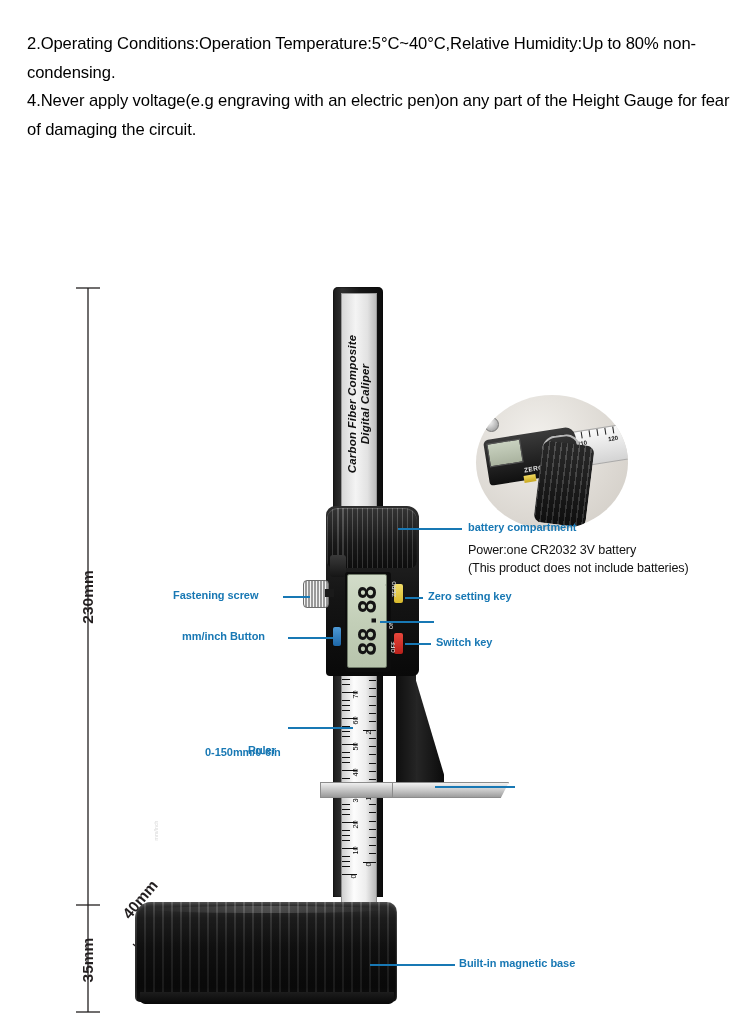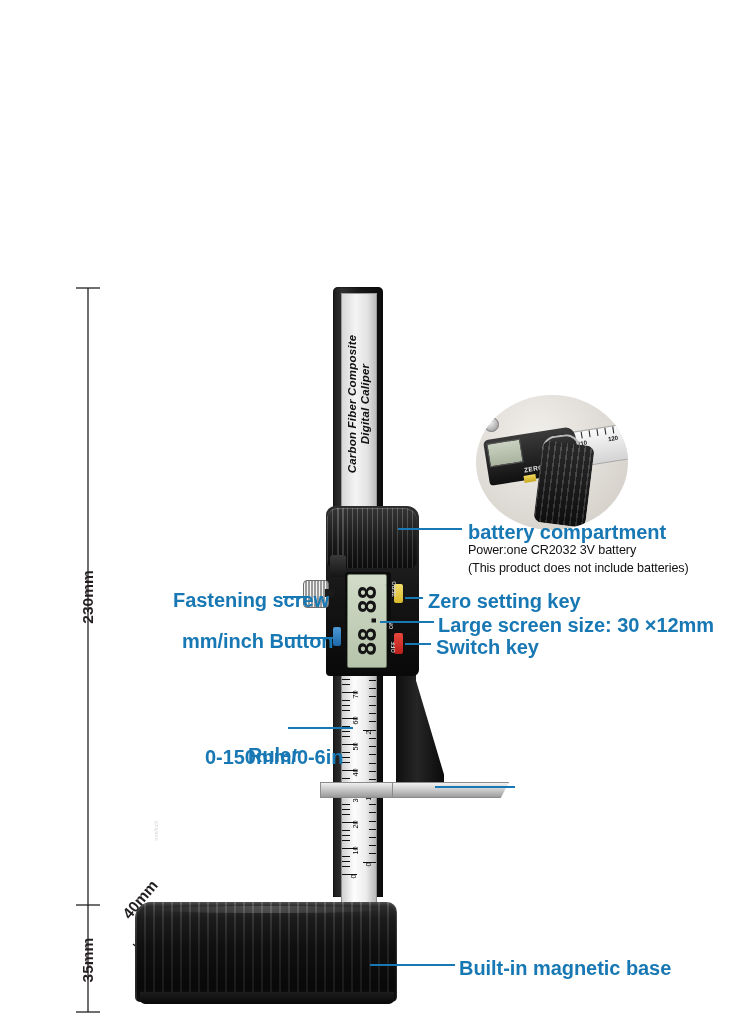--- a/index.html
+++ b/index.html
@@ -247,35 +247,37 @@
   .ins-rule{
     position:absolute;left:92px;top:32px;width:70px;height:34px;
     background:linear-gradient(180deg,#fafafa,#d4d4d4);
     transform:rotate(-9deg);overflow:hidden;border:1px solid #aaa;
   }
   .ins-rule .t{position:absolute;top:0;width:1px;height:7px;background:#222;}
   .ins-rule .tn{position:absolute;top:9px;font-size:6px;color:#111;font-weight:700;}
 
   
   .callout{
-    position:absolute;font-size:20px;font-weight:700;color:#1878b4;
+    position:absolute;font-size:11px;font-weight:700;color:#1878b4;
     white-space:nowrap;letter-spacing:-.05px;
   }
   .sub{
     position:absolute;font-size:12.6px;font-weight:400;color:#111;
     white-space:nowrap;letter-spacing:-.1px;
   }
   .lead{position:absolute;height:2px;background:#1878b4;}
 </style>
 </head>
 <body>
 
 <div class="stage">
 
   <div id="maint">
+    <p>2.Operating Conditions:Operation Temperature:5°C~40°C,Relative Humidity:Up to 80% non-condensing.</p>
+    <p>4.Never apply voltage(e.g engraving with an electric pen)on any part of the Height Gauge for fear of damaging the circuit.</p>
   </div>
 
   <svg class="dimwrap" width="750" height="1027">
 
     <line x1="88" y1="288" x2="88" y2="1012" stroke="#231f20" stroke-width="1.3"></line>
 
     <line x1="76" y1="288" x2="100" y2="288" stroke="#231f20" stroke-width="1.3"></line>
 
     <line x1="76" y1="905" x2="100" y2="905" stroke="#231f20" stroke-width="1.3"></line>
 
@@ -456,21 +458,20 @@
   <div class="lead" style="left:288px;top:637px;width:45px;"></div>
   <div class="lead" style="left:288px;top:727px;width:65px;"></div>
   <div class="lead" style="left:435px;top:786px;width:80px;"></div>
   <div class="lead" style="left:370px;top:964px;width:85px;"></div>
 
   <div class="callout" style="left:468px;top:521px;">battery compartment</div>
   <div class="sub" style="left:468px;top:543px;">Power:one CR2032 3V battery</div>
   <div class="sub" style="left:468px;top:561px;">(This product does not include batteries)</div>
 
   <div class="callout" style="left:428px;top:590px;">Zero setting key</div>
-  <div class="callout" style="left:438px;top:614px;">Large screen size: 30 ×12mm</div>
   <div class="callout" style="left:436px;top:636px;">Switch key</div>
 
   <div class="callout" style="left:173px;top:589px;">Fastening screw</div>
   <div class="callout" style="left:182px;top:630px;">mm/inch Button</div>
 
   <div class="callout" style="left:248px;top:744px;">Ruler</div>
   <div class="callout" style="left:205px;top:746px;">0-150mm/0-6in</div>
 
   <div class="callout" style="left:459px;top:957px;">Built-in magnetic base</div>
 

